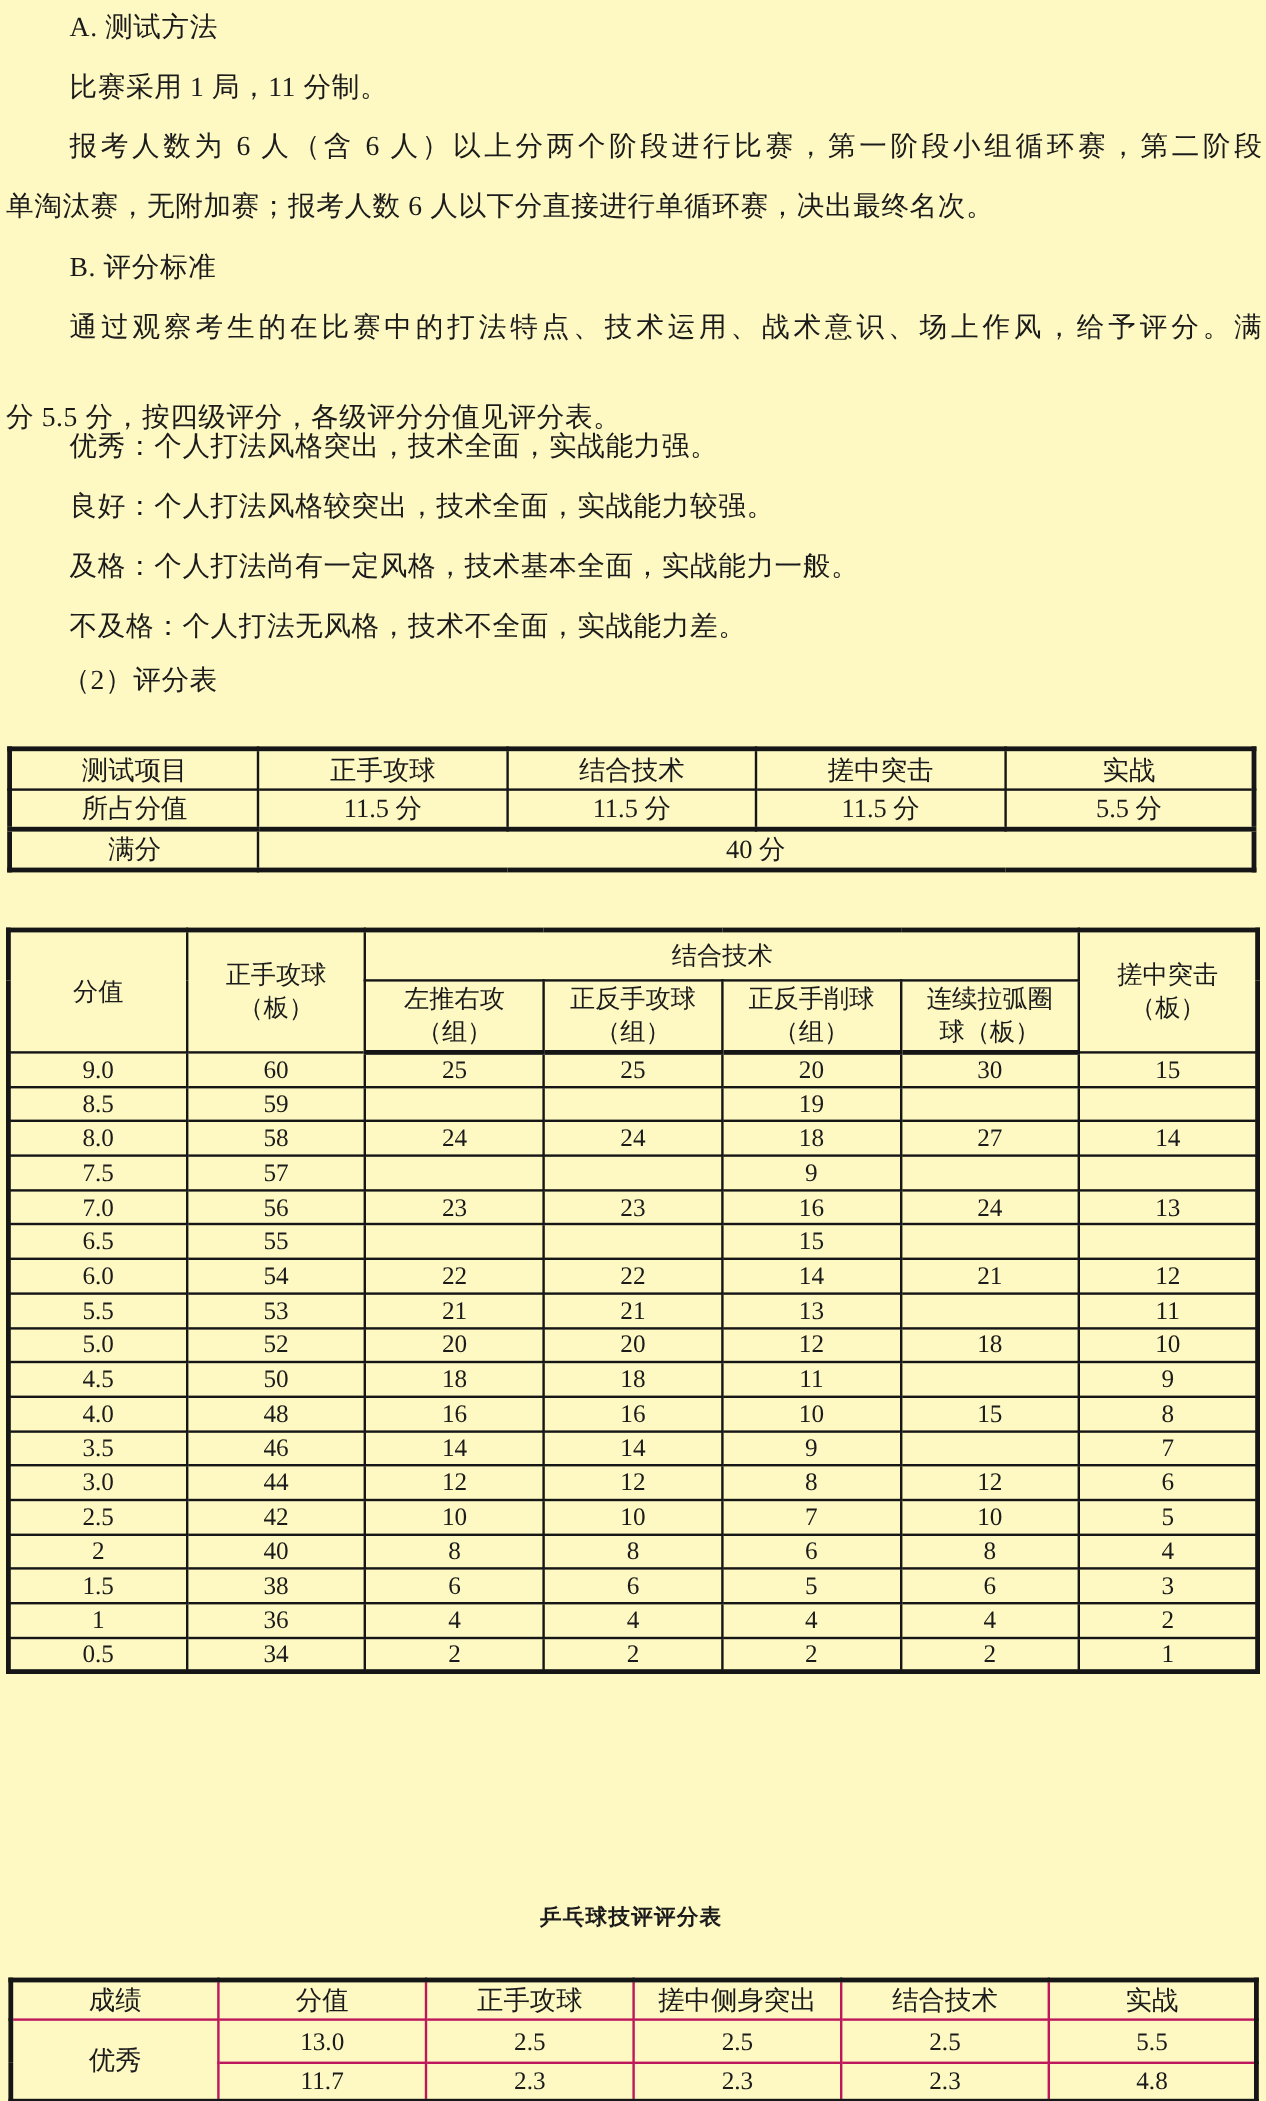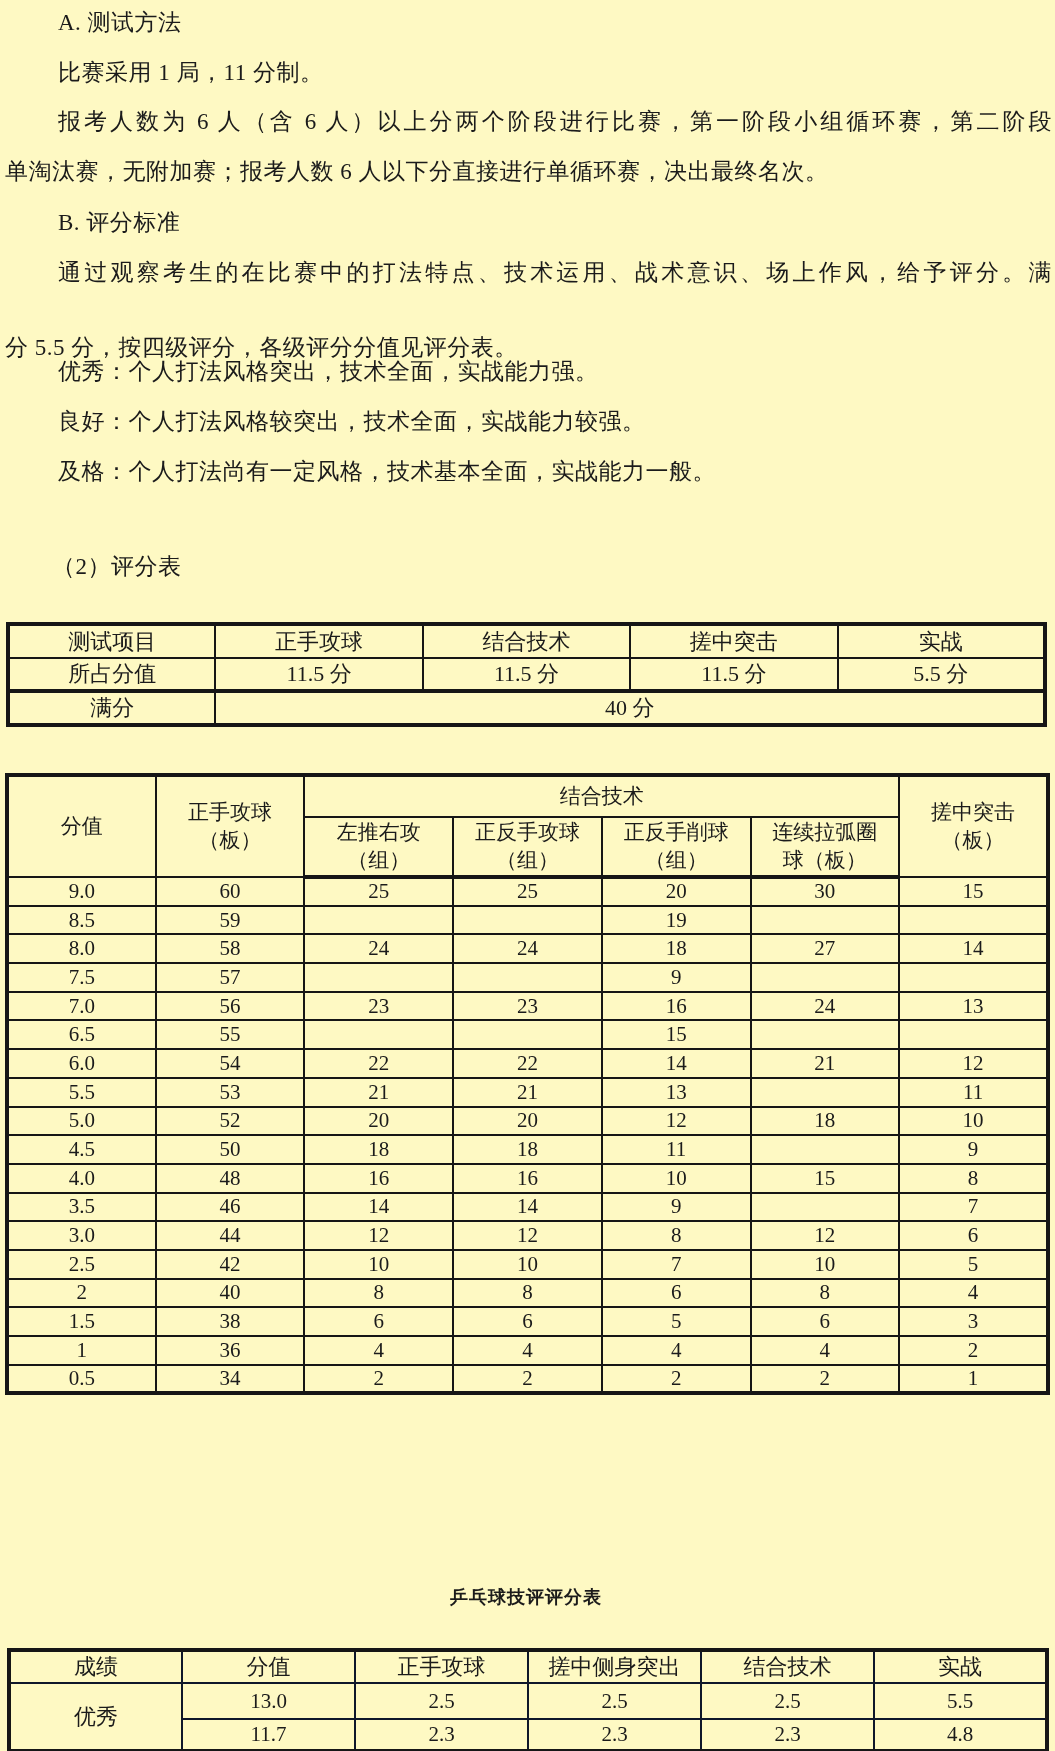--- a/index.html
+++ b/index.html
@@ -57,21 +57,21 @@
   .t2 thead tr.sub-row td{border-bottom:4px solid #161616;}
   .t2 td.pre{white-space:pre-line;}
   .t2 tbody tr{height:28.7px;}
 
   
   .t3-title{
     position:absolute;top:1585px;left:450px;
     font-size:18px;font-weight:bold;letter-spacing:1px;white-space:nowrap;
   }
   .t3{position:absolute;top:1648px;left:7px;width:1042px;border:4px solid #161616;}
-  .t3 td{border:2px solid #0f172a;font-size:21px;}
+  .t3 td{border:2px solid #be185d;font-size:21px;}
   .t3 tr.hdr3{height:29px;}
   .t3 tr.hdr3 td{font-size:22px;}
   .t3 tr.r1{height:36px;}
   .t3 tr.r2{height:32px;}
   .t3 td.grade{font-size:22px;}
 </style>
 </head>
 <body>
 
 <div class="page">
@@ -79,20 +79,21 @@
   <div class="line l1">A. 测试方法</div>
   <div class="line l2">比赛采用 1 局，11 分制。</div>
   <div class="line l3 stretch">报考人数为 6 人（含 6 人）以上分两个阶段进行比赛，第一阶段小组循环赛，第二阶段</div>
   <div class="line l4">单淘汰赛，无附加赛；报考人数 6 人以下分直接进行单循环赛，决出最终名次。</div>
   <div class="line l5">B. 评分标准</div>
   <div class="line l6 stretch">通过观察考生的在比赛中的打法特点、技术运用、战术意识、场上作风，给予评分。满</div>
   <div class="line l7">分 5.5 分，按四级评分，各级评分分值见评分表。</div>
   <div class="line l8">优秀：个人打法风格突出，技术全面，实战能力强。</div>
   <div class="line l9">良好：个人打法风格较突出，技术全面，实战能力较强。</div>
   <div class="line l10">及格：个人打法尚有一定风格，技术基本全面，实战能力一般。</div>
+  <div class="line l11">不及格：个人打法无风格，技术不全面，实战能力差。</div>
   <div class="line l12">（2）评分表</div>
 
   <table class="t1">
     <colgroup>
         <col style="width:20%">
         <col style="width:20%">
         <col style="width:20%">
         <col style="width:20%">
         <col style="width:20%">
       </colgroup>

